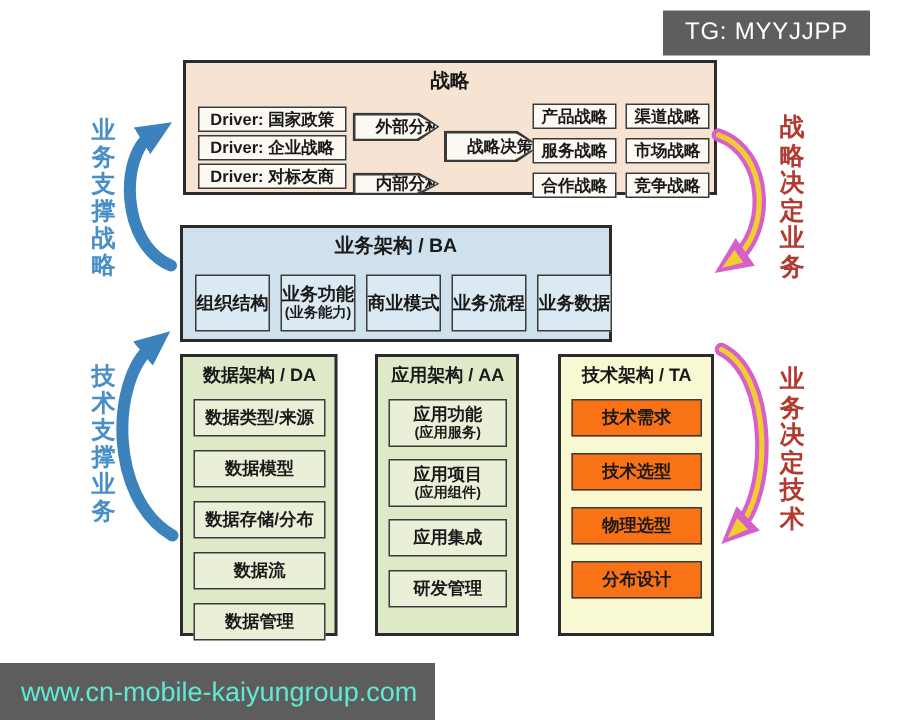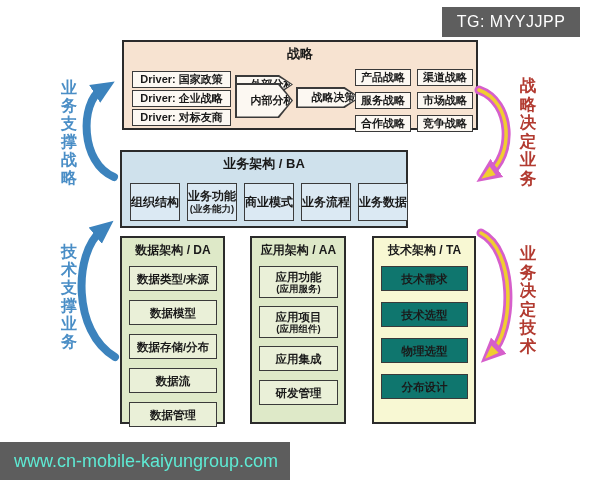--- a/index.html
+++ b/index.html
@@ -49,21 +49,21 @@
   .col-da{left:120px;width:105px;background:#dee9c8;}
   .col-aa{left:250px;width:96px;background:#dee9c8;}
   .col-ta{left:372px;width:104px;background:#f8f8d3;}
   .col-title{text-align:center;font-weight:700;font-size:12px;margin-bottom:7px;white-space:nowrap;}
   .col-item{
     background:#eaf0d8;border:1.5px solid #3a3a3a;box-sizing:border-box;height:25px;
     display:flex;flex-direction:column;align-items:center;justify-content:center;
     font-weight:700;font-size:11.5px;line-height:12px;margin-bottom:9px;white-space:nowrap;
   }
   .col-item.tall{height:32px;margin-bottom:8px;}
-  .col-ta .col-item{background:#0f766e;margin-bottom:11px;}
+  .col-ta .col-item{background:#f97316;margin-bottom:11px;}
   
   .vlabel{
     position:absolute;width:20px;font-weight:700;text-align:center;
     word-break:break-all;overflow-wrap:anywhere;
   }
   .vlabel.blue{color:#4a8ec6;font-size:16px;line-height:18px;}
   .vlabel.red{color:#b23a30;font-size:16.5px;line-height:18.5px;}
   .arrows{position:absolute;left:0;top:0;width:600px;height:480px;pointer-events:none;}
 </style>
 </head>
@@ -74,21 +74,21 @@
   <div class="box strategy">
     <div class="box-title">战略</div>
     <div class="sbox" style="left:8px;top:29px;width:99px">Driver: 国家政策</div>
     <div class="sbox" style="left:8px;top:48px;width:99px">Driver: 企业战略</div>
     <div class="sbox" style="left:8px;top:67px;width:99px">Driver: 对标友商</div>
 
     <div class="pent" style="left:111px;top:33px;width:58px;height:19px">
       <div class="shape"></div>
       <div class="shape-in">外部分析</div>
     </div>
-    <div class="pent" style="left:111px;top:41px;width:58px;height:35px">
+    <div class="pent" style="left:111px;top:73px;width:58px;height:15px">
       <div class="shape"></div>
       <div class="shape-in">内部分析</div>
     </div>
     <div class="pent" style="left:172px;top:45px;width:64px;height:21px">
       <div class="shape"></div>
       <div class="shape-in">战略决策</div>
     </div>
 
     <div class="sbox" style="left:231px;top:27px;width:56px">产品战略</div>
     <div class="sbox" style="left:293px;top:27px;width:56px">渠道战略</div>

